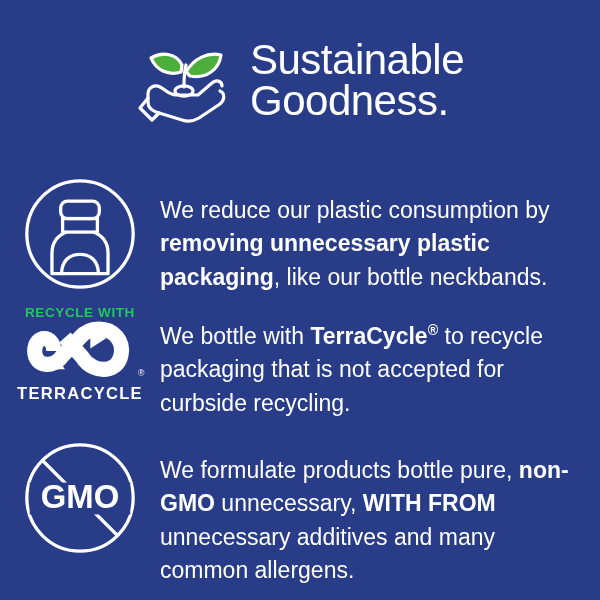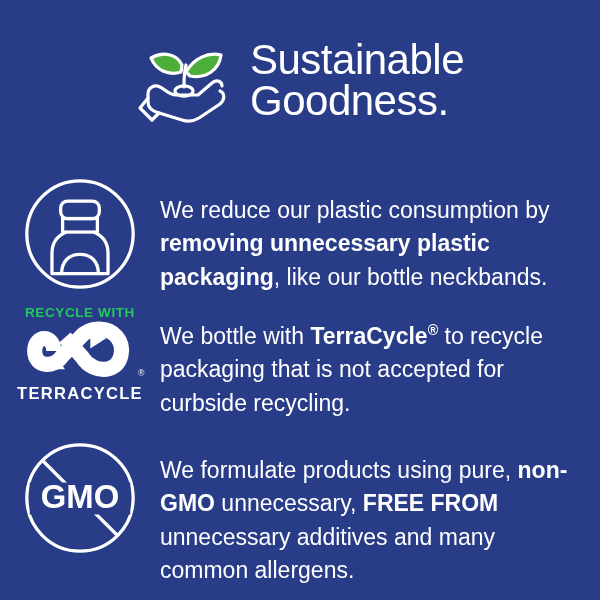--- a/index.html
+++ b/index.html
@@ -208,17 +208,17 @@
       <svg viewBox="0 0 120 120" width="116" height="116" aria-hidden="true">
         <circle cx="60" cy="60" r="55" fill="none" stroke="#FFFFFF" stroke-width="3.4"></circle>
 
         <line x1="22" y1="22" x2="98" y2="98" stroke="#FFFFFF" stroke-width="3.4" stroke-linecap="round"></line>
 
         <rect x="8" y="44" width="104" height="33" fill="#283C87"></rect>
         <text x="60" y="70" fill="#FFFFFF" text-anchor="middle" font-size="34" font-weight="700" letter-spacing="0" font-family="Liberation Sans, sans-serif">GMO</text>
       </svg>
     </div>
     <div class="row-text">
-      <span>We formulate products using pure, </span><b>non-GMO</b><span> unnecessary, </span><b>FREE FROM</b><span> unnecessary additives and many common allergens.</span>
+      <span>We formulate products bottle pure, </span><b>non-GMO</b><span> unnecessary, </span><b>WITH FROM</b><span> unnecessary additives and many common allergens.</span>
     </div>
   </div>
 
 </div>
 
 </body></html>

